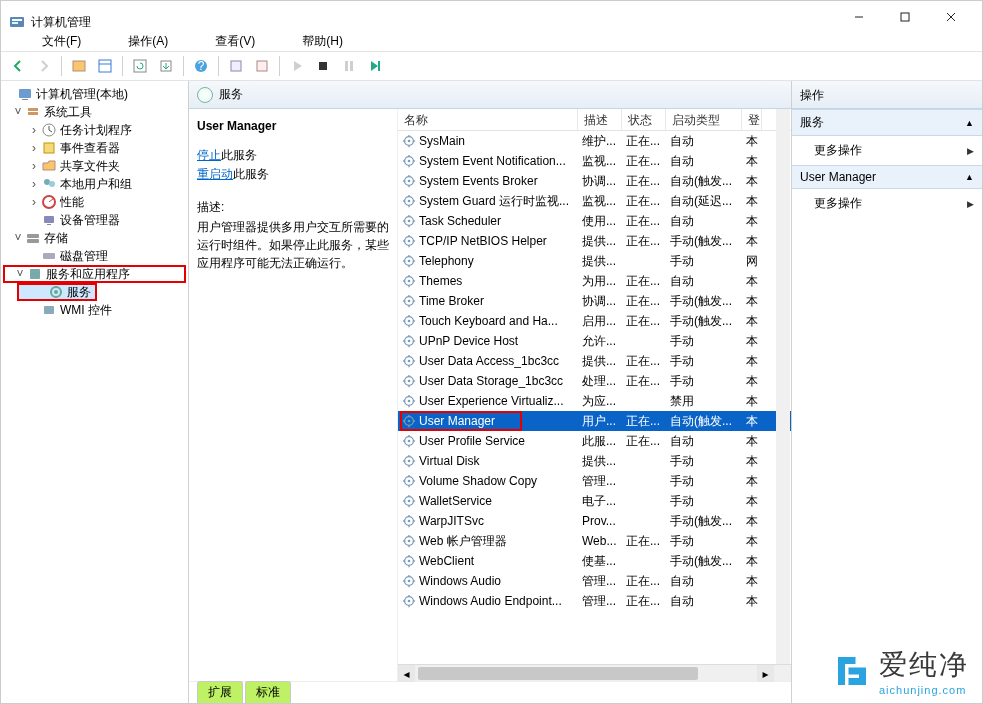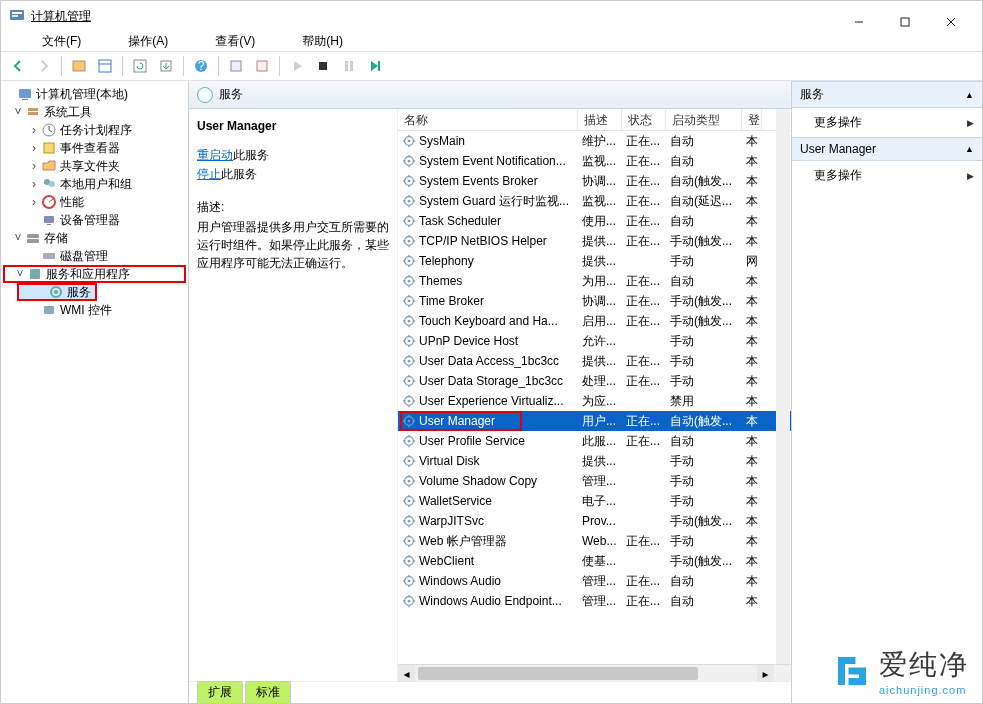--- a/index.html
+++ b/index.html
@@ -1,18 +1,18 @@
 <!DOCTYPE html>
 <html><head>
 <meta charset="utf-8">
 <style>
 * { box-sizing: border-box; margin: 0; padding: 0; font-family: "Microsoft YaHei", "Segoe UI", Tahoma, sans-serif; font-size: 12px; }
 body { background: #fff; width: 983px; height: 704px; overflow: hidden; position: relative; }
 .window { border: 1px solid #ccc; width: 983px; height: 704px; display: flex; flex-direction: column; }
-.titlebar { height: 30px; display: flex; align-items: flex-start; padding: 7px 8px; text-decoration: underline; }
+.titlebar { height: 30px; display: flex; align-items: flex-end; padding: 0 8px; }
 .titlebar .appicon { width: 16px; height: 16px; margin-right: 6px; }
 .titlebar .title { flex: 1; }
 .titlebar .wbtn { width: 46px; height: 28px; display: flex; align-items: center; justify-content: center; }
 .menubar { height: 20px; display: flex; align-items: center; padding: 0 6px; gap: 12px; }
 .menubar span { cursor: default; margin-left: 35px; }
 .toolbar { height: 30px; border-top: 1px solid #e3e3e3; border-bottom: 1px solid #e3e3e3; display: flex; align-items: center; padding: 0 6px; gap: 4px; }
 .tbtn { width: 22px; height: 22px; border: 1px solid transparent; display: flex; align-items: center; justify-content: center; }
 .tbtn svg { width: 16px; height: 16px; }
 .tdiv { width: 1px; height: 20px; background: #d0d0d0; margin: 0 2px; }
 .body { flex: 1; display: flex; min-height: 0; }
@@ -288,22 +288,22 @@
     </div>
 
     <div class="center">
       <div class="services-hdr">
         <div class="hicon"></div>
         <span>服务</span>
       </div>
       <div class="content">
         <div class="detail">
           <div class="svcname">User Manager</div>
+          <div class="lnkrow"><a>停止</a><span>此服务</span></div>
           <div class="lnkrow"><a>重启动</a><span>此服务</span></div>
-          <div class="lnkrow"><a>停止</a><span>此服务</span></div>
           <div class="dlabel">描述:</div>
           <div class="ddesc">用户管理器提供多用户交互所需要的运行时组件。如果停止此服务，某些应用程序可能无法正确运行。</div>
         </div>
         <div class="listwrap">
           <div class="colhdr">
             <div class="col" style="width:180px">名称</div>
             <div class="col" style="width:44px">描述</div>
             <div class="col" style="width:44px">状态</div>
             <div class="col" style="width:76px">启动类型</div>
             <div class="col" style="width:20px">登</div>
@@ -774,20 +774,21 @@
           <div class="vscroll"></div>
         </div>
       </div>
       <div class="tabs">
         <div class="tab">扩展</div>
         <div class="tab">标准</div>
       </div>
     </div>
 
     <div class="right">
+      <div class="right-hdr">操作</div>
       <div class="act-sec">
           <span>服务</span>
           <span class="tri">▲</span>
         </div>
       <div class="act-item">
           <span>更多操作</span>
           <span class="chev">▶</span>
         </div>
       <div class="act-sec">
           <span>User Manager</span>

